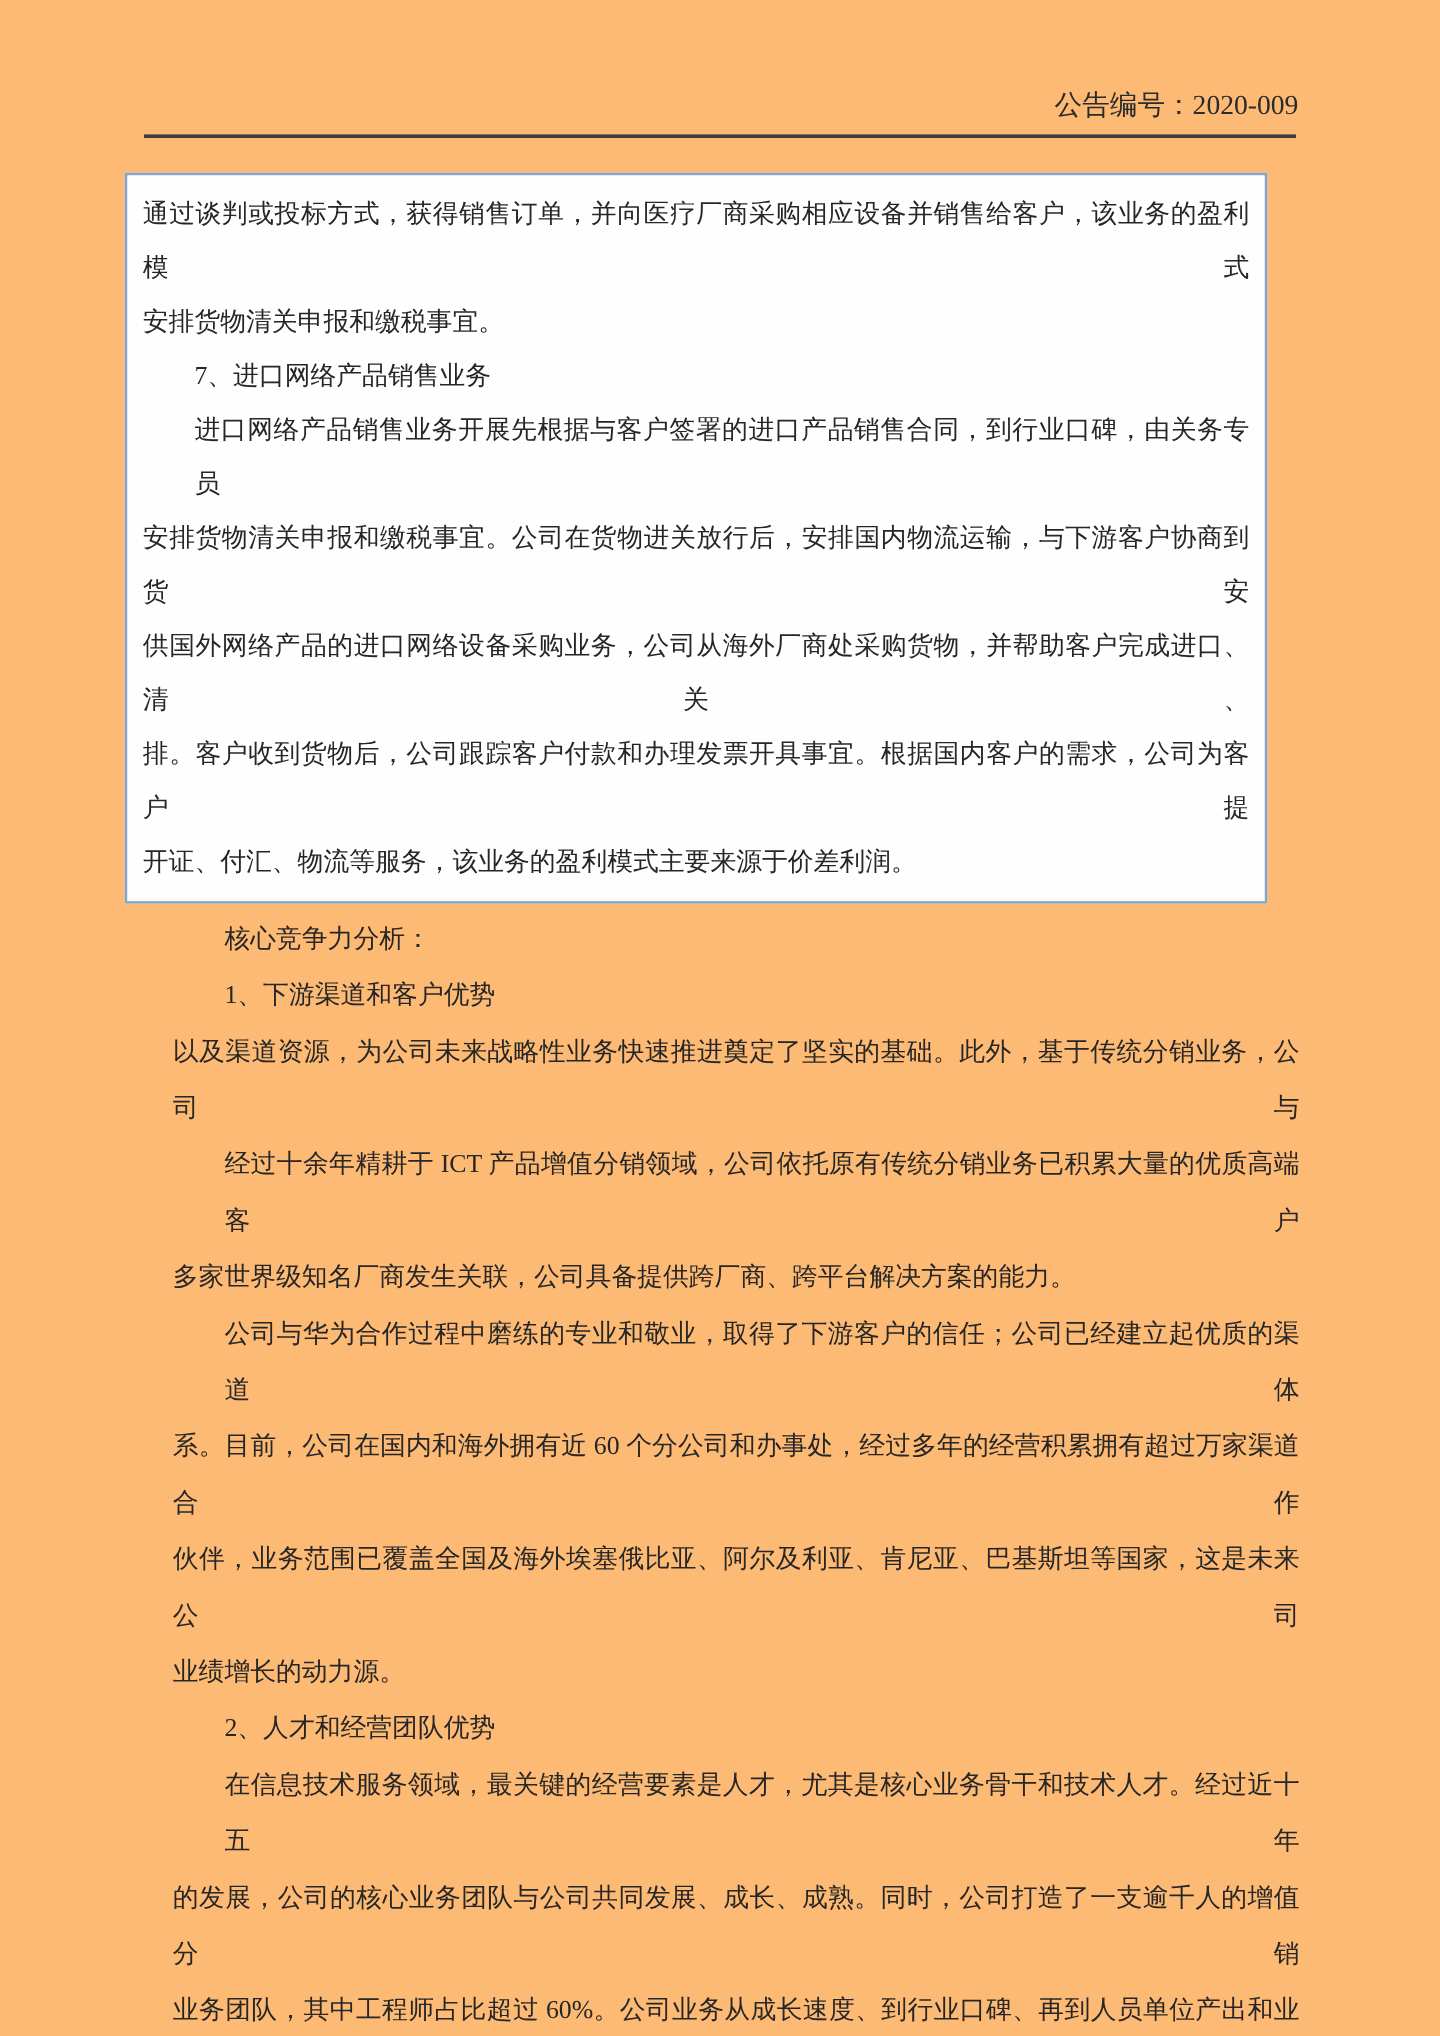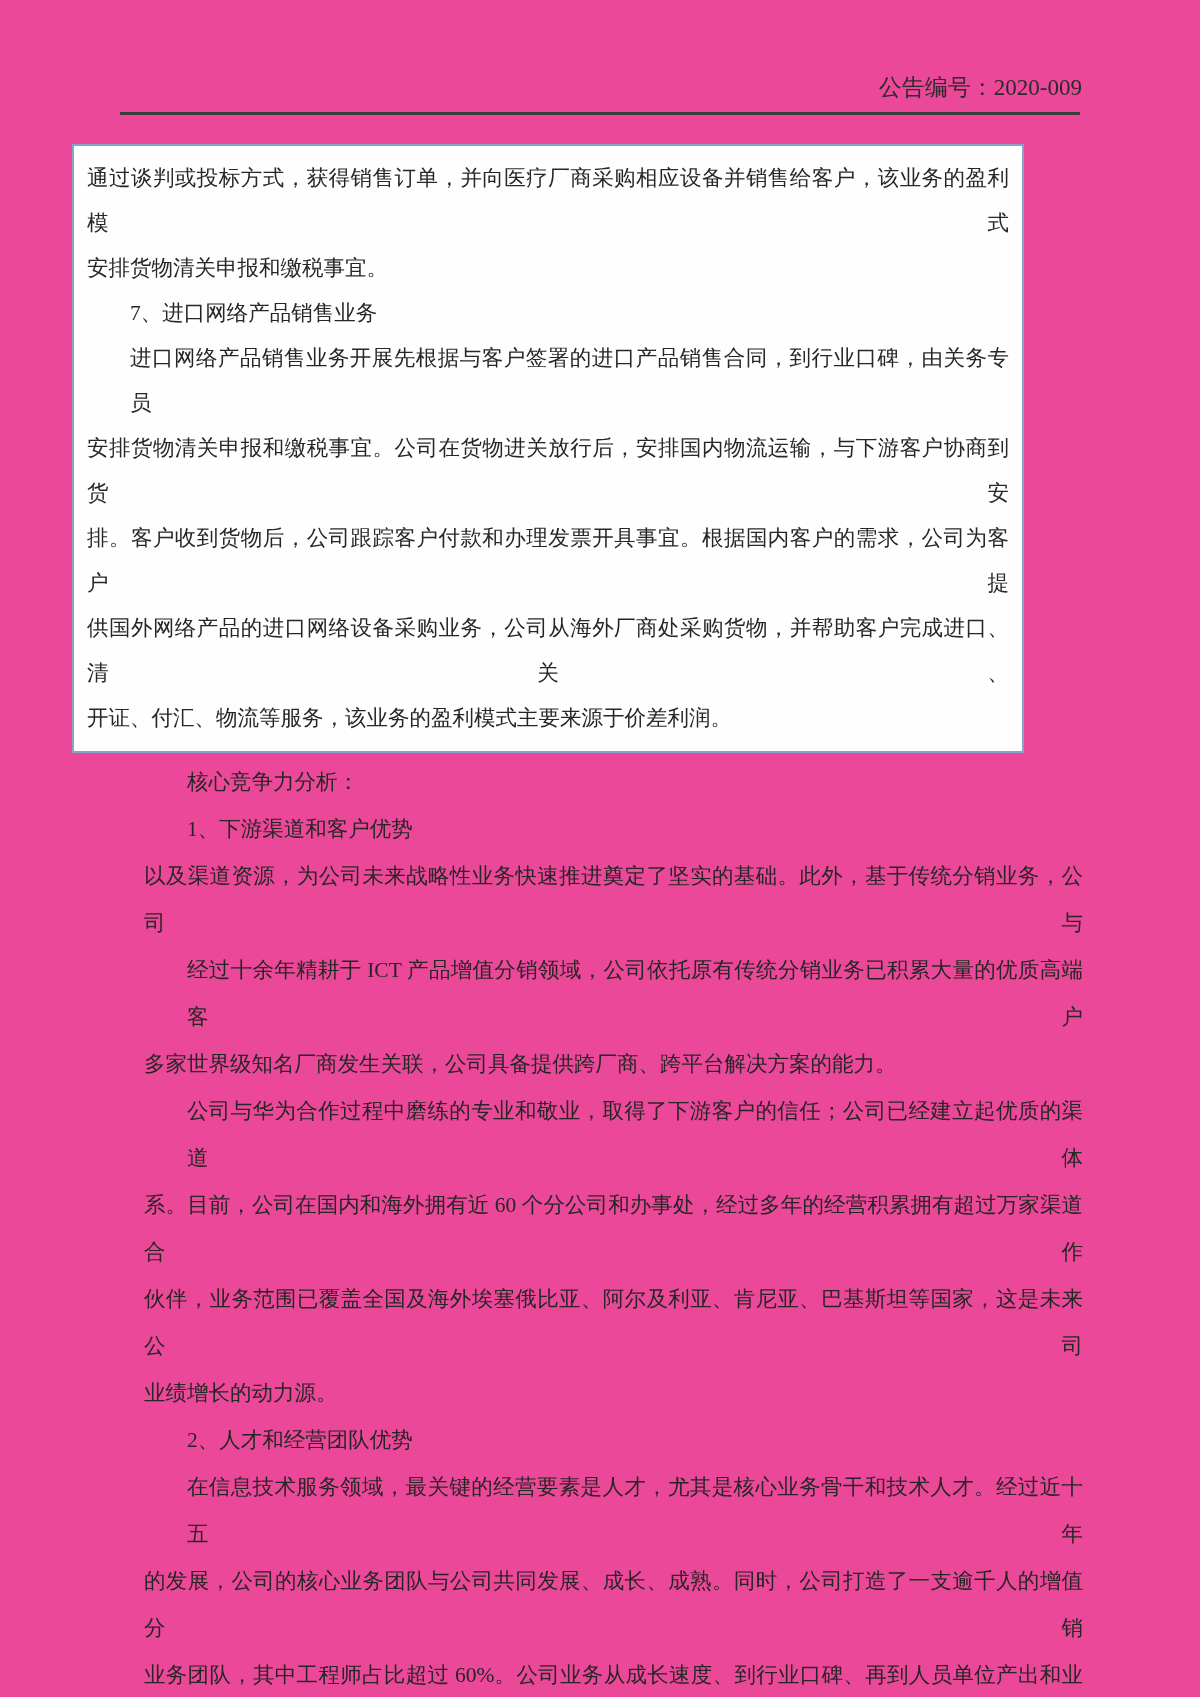--- a/index.html
+++ b/index.html
@@ -1,21 +1,21 @@
 <!DOCTYPE html>
 <html><head>
 <meta charset="utf-8">
 <style>
   html, body { margin: 0; padding: 0; background: #ffffff; }
   .page {
     position: relative;
     width: 1200px;
     height: 1697px;
     margin: 0 auto;
-    background: #ec4899;
+    background: #fdba74;
     color: #262626;
     font-family: "Liberation Serif", "DejaVu Serif", serif;
     overflow: hidden;
     box-sizing: border-box;
   }
   .header {
     padding-top: 72px;
     padding-right: 118px;
     text-align: right;
     font-size: 23px;
@@ -23,21 +23,21 @@
     color: #2b2b2b;
   }
   .header-rule {
     margin-left: 120px;
     margin-top: 9px;
     width: 960px;
     height: 3px;
     background: #3d3d3d;
   }
   .boxed-section {
-    margin-left: 72px;
+    margin-left: 104px;
     margin-top: 29px;
     width: 952px;
     box-sizing: border-box;
     border: 2px solid #84a5c9;
     padding: 10px 13px 10px 13px;
     background: #fefefe;
   }
   .boxed-section .line { line-height: 45px; }
   .body-section {
     margin-left: 125px;
@@ -66,22 +66,22 @@
   </div>
 
   <div class="header-rule"></div>
 
   <div class="boxed-section">
       <div class="line fill">通过谈判或投标方式，获得销售订单，并向医疗厂商采购相应设备并销售给客户，该业务的盈利模式</div>
       <div class="line">安排货物清关申报和缴税事宜。</div>
       <div class="line indent">7、进口网络产品销售业务</div>
       <div class="line indent fill">进口网络产品销售业务开展先根据与客户签署的进口产品销售合同，到行业口碑，由关务专员</div>
       <div class="line fill">安排货物清关申报和缴税事宜。公司在货物进关放行后，安排国内物流运输，与下游客户协商到货安</div>
+      <div class="line fill">供国外网络产品的进口网络设备采购业务，公司从海外厂商处采购货物，并帮助客户完成进口、清关、</div>
       <div class="line fill">排。客户收到货物后，公司跟踪客户付款和办理发票开具事宜。根据国内客户的需求，公司为客户提</div>
-      <div class="line fill">供国外网络产品的进口网络设备采购业务，公司从海外厂商处采购货物，并帮助客户完成进口、清关、</div>
       <div class="line">开证、付汇、物流等服务，该业务的盈利模式主要来源于价差利润。</div>
     </div>
 
   <div class="body-section">
       <div class="line indent">核心竞争力分析：</div>
       <div class="line indent">1、下游渠道和客户优势</div>
       <div class="line fill">以及渠道资源，为公司未来战略性业务快速推进奠定了坚实的基础。此外，基于传统分销业务，公司与</div>
       <div class="line indent fill">经过十余年精耕于 ICT 产品增值分销领域，公司依托原有传统分销业务已积累大量的优质高端客户</div>
       <div class="line">多家世界级知名厂商发生关联，公司具备提供跨厂商、跨平台解决方案的能力。</div>
       <div class="line indent fill">公司与华为合作过程中磨练的专业和敬业，取得了下游客户的信任；公司已经建立起优质的渠道体</div>

